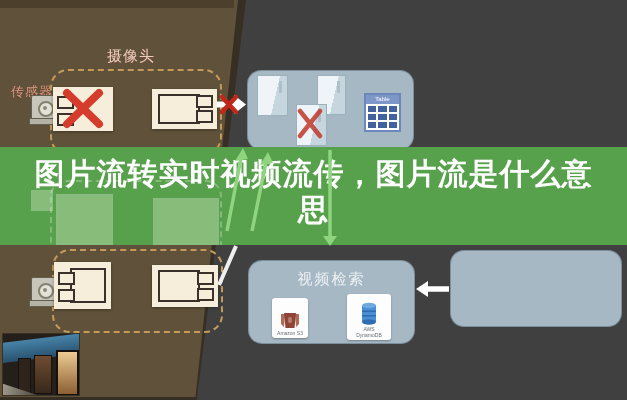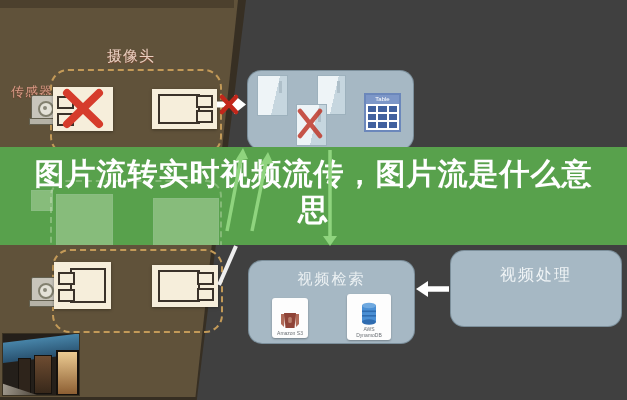--- a/index.html
+++ b/index.html
@@ -172,21 +172,20 @@
         <ellipse cx="10" cy="20" rx="7" ry="2.8" fill="#2f6cb0"></ellipse>
         <rect x="3" y="8.5" width="14" height="1.6" fill="#2f6cb0"></rect>
         <rect x="3" y="13" width="14" height="1.6" fill="#2f6cb0"></rect>
       </svg>
       <div class="cap">AWS
 DynamoDB</div>
     </div>
   </div>
 
   <div class="abs bluebox" style="left:450px;top:250px;width:170px;height:75px;">
-    <div class="abs" style="left:0;top:14px;width:100%;text-align:center;color:#f0f4f6;font-size:16px;letter-spacing:2px;">视频处理</div>
   </div>
 
   <div class="abs banner">
 
     <div class="ghost outline" style="left:50px;top:33px;width:168px;height:80px;"></div>
     <div class="ghost fill" style="left:56px;top:47px;width:55px;height:50px;"></div>
     <div class="ghost fill" style="left:153px;top:51px;width:64px;height:46px;"></div>
     <div class="ghost fill" style="left:31px;top:43px;width:20px;height:19px;"></div>
 
     <div class="banner-text">

